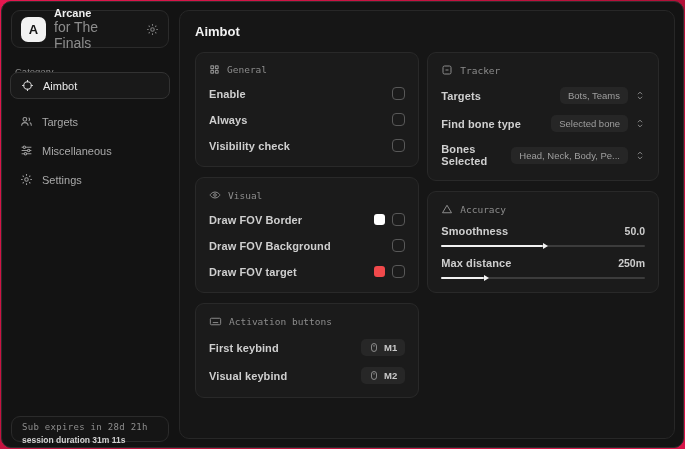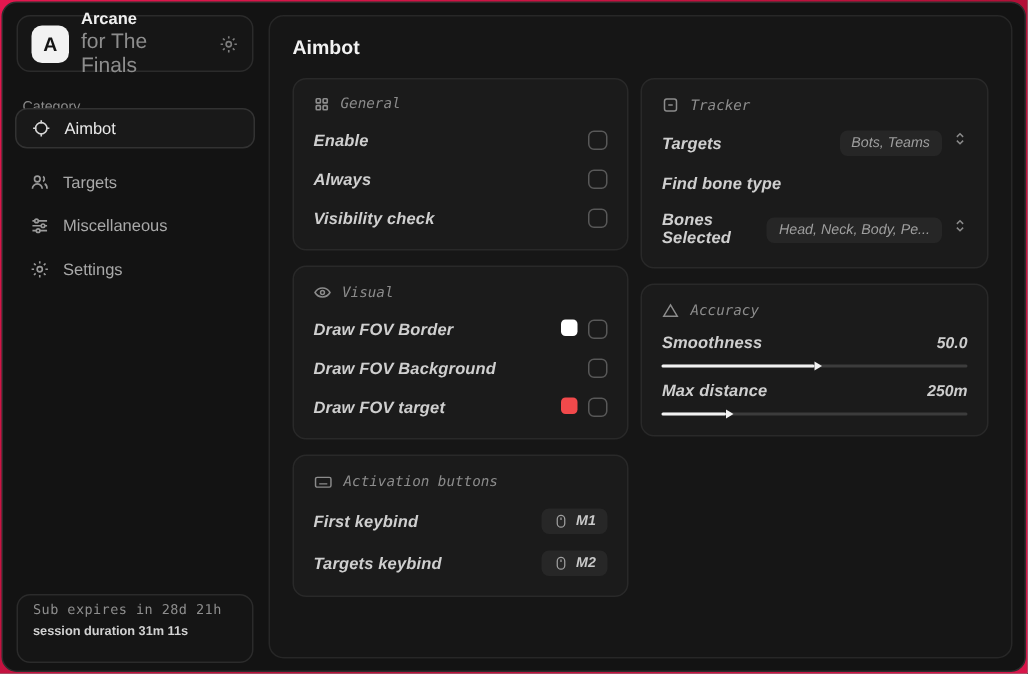--- a/index.html
+++ b/index.html
@@ -35,54 +35,53 @@
     display:flex; align-items:center; gap:9px; height:27px; padding:0 10px;
     border-radius:8px; color:#a9a9a9; font-size:11px; cursor:pointer;
     margin-bottom:2px;
   }
   .nav-item.active {
     border:1px solid #323232; background:#191919; color:#e9e9e9; margin-bottom:9px;
   }
   .nav-item .ic { display:flex; width:13px; justify-content:center; color:#9a9a9a; }
   .nav-item.active .ic { color:#d6d6d6; }
   .status-card {
-    position:absolute; left:9px; right:9px; bottom:5px; height:46px;
+    position:absolute; left:9px; right:9px; bottom:5px; height:26px;
     border:1px solid #2b2b2b; border-radius:9px; padding:5px 10px 0 10px;
     background:#151515;
   }
   .status-l1 { font-family:"DejaVu Sans Mono", monospace; font-size:9px; color:#8e8e8e; letter-spacing:.3px; }
   .status-l2 { font-size:8.5px; font-weight:bold; color:#d2d2d2; margin-top:3px; }
   
   .panel {
     position:absolute; left:177px; top:8px; right:8px; bottom:8px;
     background:#161616; border:1px solid #272727; border-radius:10px;
     padding:13px 15px;
   }
   .page-title { font-size:13px; font-weight:bold; color:#f2f2f2; margin-bottom:13px; }
   .cols { display:flex; gap:8px; align-items:flex-start; }
   .col { display:flex; flex-direction:column; gap:10px; }
   .col-left { width:240px; }
   .col-right { flex:1; }
   .card {
     background:#1b1b1b; border:1px solid #292929; border-radius:9px;
     padding:11px 13px 13px 13px;
-    font-style:italic;
   }
   .card-head {
     display:flex; align-items:center; gap:7px;
     font-family:"DejaVu Sans Mono", monospace; font-size:9.5px; color:#8c8c8c;
     margin-bottom:4px;
   }
   .card-head .ic { display:flex; color:#8c8c8c; }
   .row {
     display:flex; align-items:center; justify-content:space-between;
     margin-top:11px; min-height:15px;gap:24px;
   }
   .rlabel { color:#cfcfcf; font-size:11px; font-weight:600; letter-spacing:.1px; }
-  .rctrl { display:flex; align-items:flex-start; gap:7px; }
+  .rctrl { display:flex; align-items:center; gap:7px; }
   .checkbox {
     width:13px; height:13px; border:1.5px solid #585858; border-radius:4px;
     cursor:pointer; background:transparent; flex:0 0 auto;
   }
   .swatch { width:11px; height:11px; border-radius:3px; cursor:pointer; }
   .keybadge {
     display:flex; align-items:center; gap:5px; background:#272727;
     border-radius:5px; padding:3px 8px; font-size:9.5px; font-weight:bold;
     color:#c9c9c9; cursor:pointer;
   }
@@ -258,21 +257,21 @@
               <span class="ic">
                 <svg width="10" height="11" viewBox="0 0 24 24" fill="none" stroke="currentColor" stroke-width="2">
                   <rect x="6" y="2.5" width="12" height="19" rx="6"></rect>
                     <path d="M12 6v4"></path>
                 </svg>
               </span>
               <span>M1</span>
             </span>
           </div>
           <div class="row">
-            <span class="rlabel">Targets keybind</span>
+            <span class="rlabel">Visual keybind</span>
             <span class="keybadge">
               <span class="ic">
                 <svg width="10" height="11" viewBox="0 0 24 24" fill="none" stroke="currentColor" stroke-width="2">
                   <rect x="6" y="2.5" width="12" height="19" rx="6"></rect>
                     <path d="M12 6v4"></path>
                 </svg>
               </span>
               <span>M2</span>
             </span>
           </div>
@@ -297,20 +296,28 @@
               <span class="selectbox">Bots, Teams</span>
               <span class="unfold">
                 <svg width="10" height="11" viewBox="0 0 24 24" fill="none" stroke="currentColor" stroke-width="2.4">
                   <path d="M7 9l5-5 5 5M7 15l5 5 5-5"></path>
                 </svg>
               </span>
             </span>
           </div>
           <div class="row">
             <span class="rlabel">Find bone type</span>
+            <span class="rctrl">
+              <span class="selectbox">Selected bone</span>
+              <span class="unfold">
+                <svg width="10" height="11" viewBox="0 0 24 24" fill="none" stroke="currentColor" stroke-width="2.4">
+                  <path d="M7 9l5-5 5 5M7 15l5 5 5-5"></path>
+                </svg>
+              </span>
+            </span>
           </div>
           <div class="row">
             <span class="rlabel">Bones Selected</span>
             <span class="rctrl">
               <span class="selectbox">Head, Neck, Body, Pe...</span>
               <span class="unfold">
                 <svg width="10" height="11" viewBox="0 0 24 24" fill="none" stroke="currentColor" stroke-width="2.4">
                   <path d="M7 9l5-5 5 5M7 15l5 5 5-5"></path>
                 </svg>
               </span>

